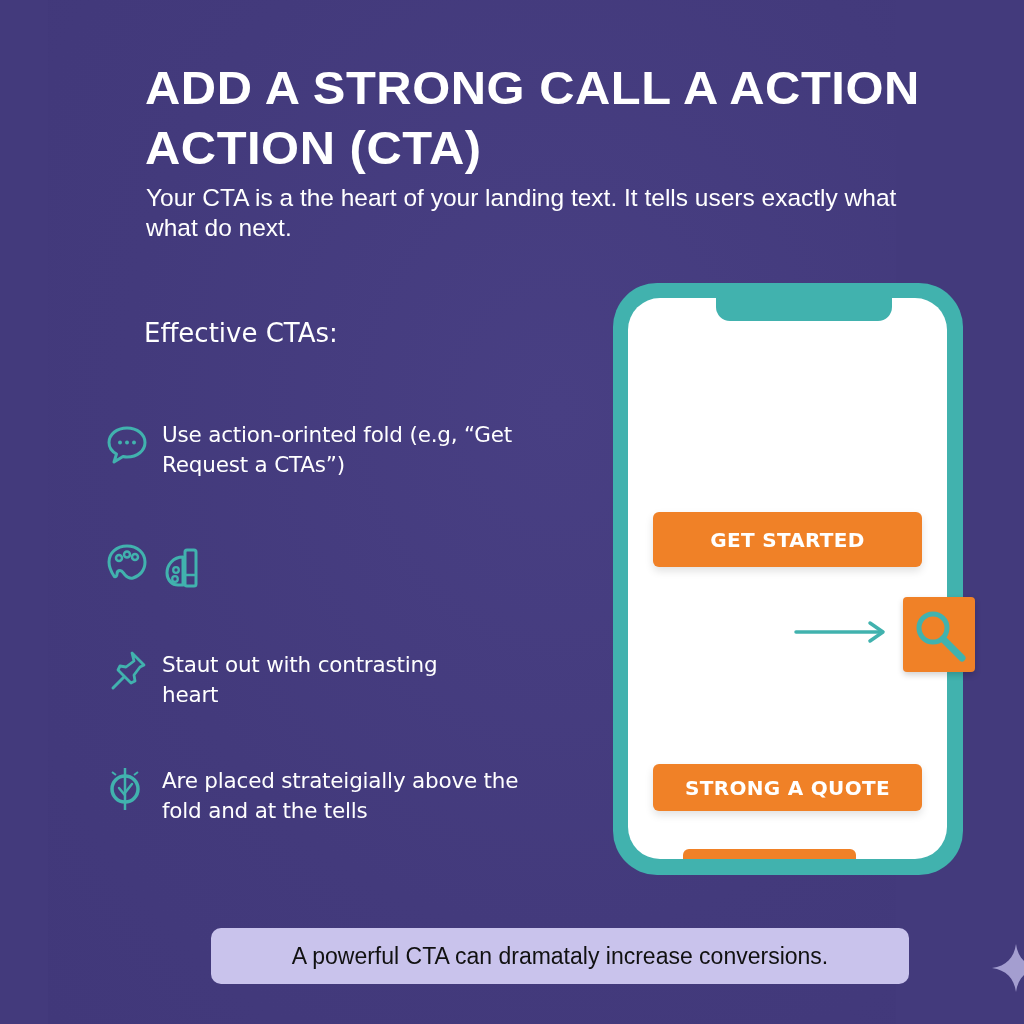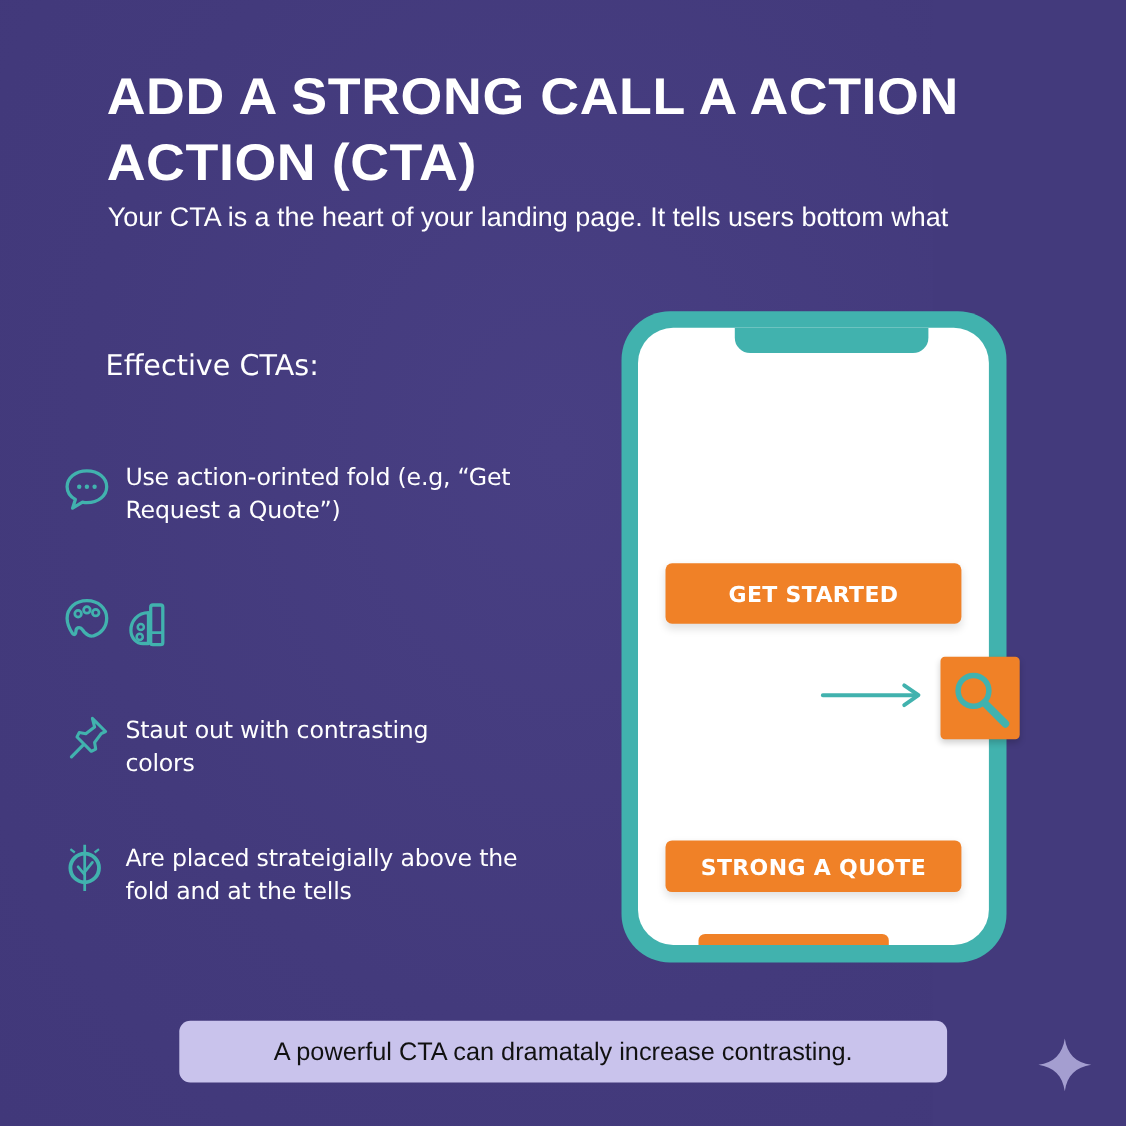--- a/index.html
+++ b/index.html
@@ -4,20 +4,21 @@
   <style>
     * { box-sizing: border-box; margin: 0; padding: 0; }
     html, body {
       width: 1024px; height: 1024px; overflow: hidden;
       background: #433a7c;
       font-family: "Liberation Sans", "DejaVu Sans", sans-serif;
     }
     .canvas {
       position: relative; width: 848px; height: 1024px;
       background: radial-gradient(ellipse at 60% 40%, #483f83 0%, #433a7c 60%, #41387a 100%);
+      margin-left: 48px;
     }
     .title {
       position: absolute; left: 97px; top: 58px; width: 880px;
       color: #ffffff; font-weight: 700; font-size: 47px; line-height: 60px;
       letter-spacing: 0.5px;
       font-family: "Liberation Sans", sans-serif;
       transform: scaleX(1.04); transform-origin: left top;
     }
     .title span { display: block; }
     .intro {
@@ -84,36 +85,37 @@
 <body>
 
 <div class="canvas">
 
   <h1 class="title">
     <span>ADD A STRONG CALL A ACTION</span>
     <span>ACTION (CTA)</span>
   </h1>
 
   <p class="intro">
-    <span>Your CTA is a the heart of your landing page. It tells users bottom what</span>
+    <span>Your CTA is a the heart of your landing text. It tells users exactly what</span>
+    <span>what do next.</span>
   </p>
 
   <h2 class="section-heading">Effective CTAs:</h2>
 
   <div class="icon" style="left:58px; top:424px;">
     <svg width="42" height="42" viewBox="0 0 42 42">
       <path d="M21 4 C10.5 4 3 10.5 3 18.5 C3 23.5 6 27.5 10.5 30 L8 38 L17 32.5 C18.3 32.8 19.6 33 21 33 C31.5 33 39 26.5 39 18.5 C39 10.5 31.5 4 21 4 Z" fill="none" stroke="#41b2ae" stroke-width="3" stroke-linejoin="round"></path>
       <circle cx="14" cy="18.5" r="2" fill="#41b2ae"></circle>
       <circle cx="21" cy="18.5" r="2" fill="#41b2ae"></circle>
       <circle cx="28" cy="18.5" r="2" fill="#41b2ae"></circle>
     </svg>
   </div>
   <div class="feature" style="left:114px; top:420px;">
     <span class="line">Use action-orinted fold (e.g, “Get</span>
-    <span class="line">Request a Quote”)</span>
+    <span class="line">Request a CTAs”)</span>
   </div>
 
   <div class="icon" style="left:58px; top:543px;">
     <svg width="42" height="40" viewBox="0 0 42 40">
       <path d="M21 3 C10.5 3 3 10 3 19 C3 25 6 30 8 33 C9.5 35 11 33 11 31 C11 29 12 27.5 14 27.5 C16.5 27.5 17 30 19 32 C21 34 24 36 27 35 C34 33 39 27 39 19 C39 10 31.5 3 21 3 Z" fill="none" stroke="#41b2ae" stroke-width="3" stroke-linejoin="round"></path>
       <circle cx="13" cy="15" r="3" fill="none" stroke="#41b2ae" stroke-width="2.5"></circle>
       <circle cx="21" cy="11.5" r="3" fill="none" stroke="#41b2ae" stroke-width="2.5"></circle>
       <circle cx="29" cy="14" r="3" fill="none" stroke="#41b2ae" stroke-width="2.5"></circle>
     </svg>
   </div>
@@ -128,21 +130,21 @@
   </div>
 
   <div class="icon" style="left:62px; top:649px;">
     <svg width="38" height="42" viewBox="0 0 38 42">
       <path d="M22 4 L34 16 L30 18 L24 26 L25 32 L21 34 L8 21 L10 17 L16 18 L24 12 L22 4 Z" fill="none" stroke="#41b2ae" stroke-width="2.8" stroke-linejoin="round"></path>
       <line x1="14" y1="28" x2="3" y2="39" stroke="#41b2ae" stroke-width="3" stroke-linecap="round"></line>
     </svg>
   </div>
   <div class="feature" style="left:114px; top:650px;">
     <span class="line">Staut out with contrasting</span>
-    <span class="line">colors</span>
+    <span class="line">heart</span>
   </div>
 
   <div class="icon" style="left:60px; top:766px;">
     <svg width="34" height="46" viewBox="0 0 34 46">
       <circle cx="17" cy="23" r="13" fill="none" stroke="#41b2ae" stroke-width="3.5"></circle>
       <line x1="17" y1="2" x2="17" y2="44" stroke="#41b2ae" stroke-width="2.5"></line>
       <path d="M11 22 L16 28 L24 18" fill="none" stroke="#41b2ae" stroke-width="2.5" stroke-linecap="round"></path>
       <path d="M4 6 L8 9 M30 6 L26 9" stroke="#41b2ae" stroke-width="2"></path>
     </svg>
   </div>
@@ -167,20 +169,20 @@
     </svg>
   </div>
 
   <div class="search-tile">
     <svg width="60" height="60" viewBox="0 0 60 60">
       <circle cx="24" cy="23" r="14" fill="none" stroke="#41b2ae" stroke-width="5"></circle>
       <line x1="34" y1="34" x2="53" y2="53" stroke="#41b2ae" stroke-width="7" stroke-linecap="round"></line>
     </svg>
   </div>
 
-  <div class="callout">A powerful CTA can dramataly increase contrasting.</div>
+  <div class="callout">A powerful CTA can dramataly increase conversions.</div>
 
   <div class="sparkle">
     <svg width="52" height="52" viewBox="0 0 52 52">
       <path d="M26 2 C28 16 36 24 50 26 C36 28 28 36 26 50 C24 36 16 28 2 26 C16 24 24 16 26 2 Z" fill="#a49ed0"></path>
     </svg>
   </div>
 </div>
 
 </body></html>

